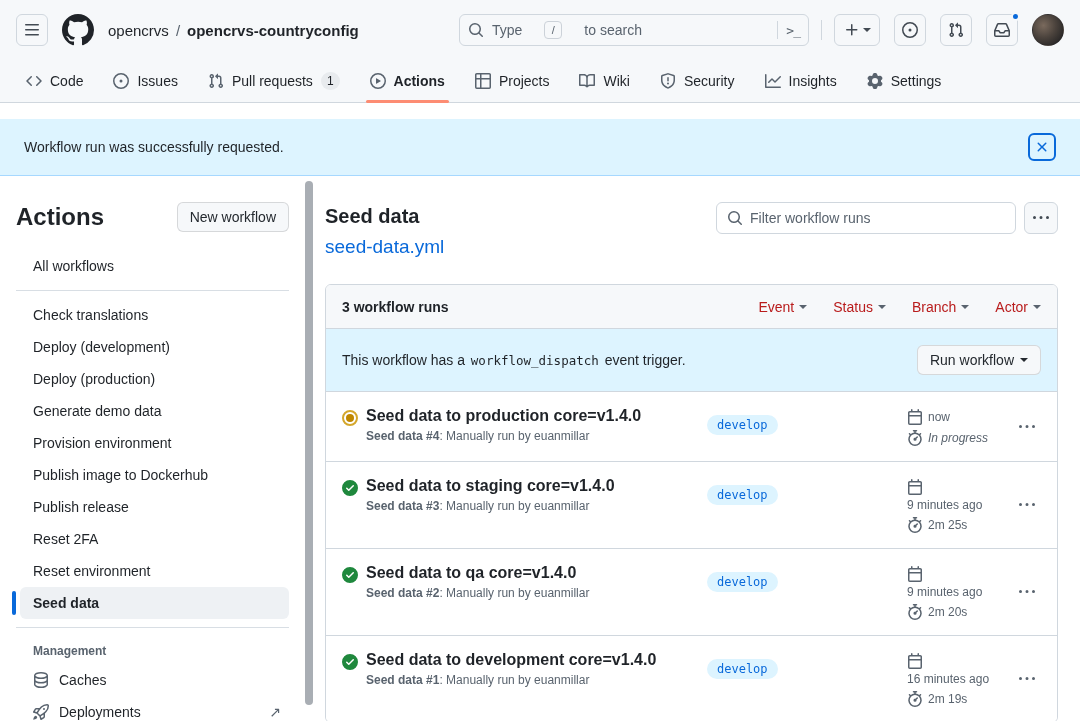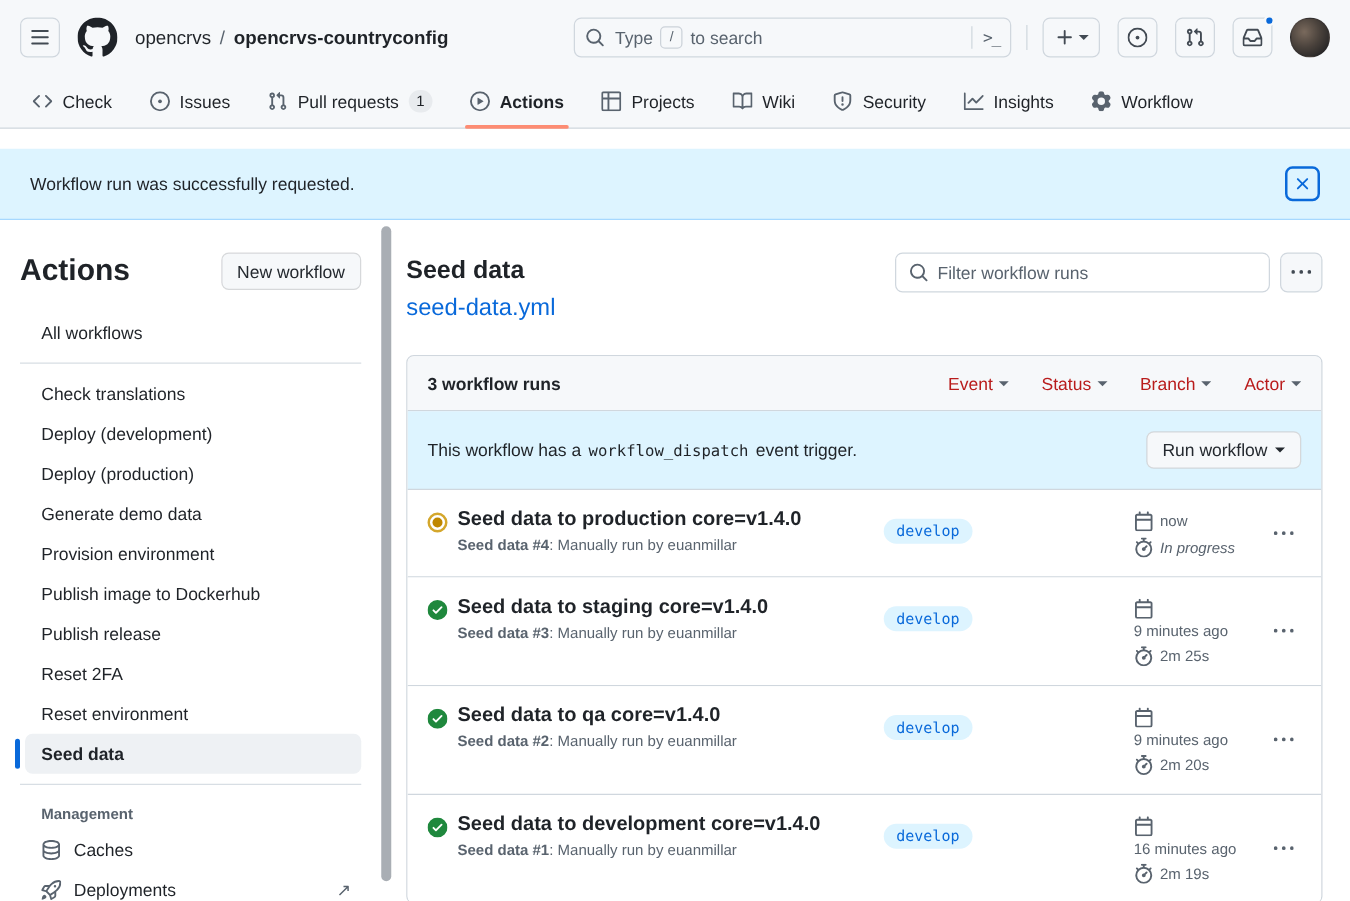--- a/index.html
+++ b/index.html
@@ -22,21 +22,21 @@
   }
   .gh-logo{ color:#1f2328; flex:none; }
   .crumb{ display:flex; align-items:center; gap:7px; font-size:15px; white-space:nowrap; }
   .crumb .sep{ color:#59636e; font-weight:400; }
   .crumb .repo{ font-weight:700; }
   .global-search{
     margin-left:auto; width:350px; height:32px; border:1px solid #d0d7de;
     border-radius:6px; background:#f6f8fa; display:flex; align-items:center;
     padding:0 8px; color:#59636e; gap:8px; cursor:text; flex:none;
   }
-  .global-search .ph{ flex:1; display:flex; align-items:center; gap:6px; font-size:14px; }
+  .global-search .ph{ flex:1; display:flex; align-items:center; gap:22px; font-size:14px; }
   .kbd-slash{
     width:18px; height:18px; border:1px solid #ccd2d9; border-radius:4px;
     display:inline-flex; align-items:center; justify-content:center;
     font-size:11px; color:#59636e; background:#f6f8fa;
   }
   .search-divider{ width:1px; height:18px; background:#d0d7de; }
   .cmd-glyph{ font-family:"DejaVu Sans Mono",monospace; font-size:13px; color:#59636e; letter-spacing:-1px; }
   .hdr-vdivider{ width:1px; height:20px; background:#d0d7de; flex:none; margin:0 -2px; }
   .plus-btn{ width:46px; gap:3px; }
   .caret{ width:0; height:0; border-left:4px solid transparent; border-right:4px solid transparent; border-top:4px solid currentColor; }
@@ -230,21 +230,21 @@
     <span class="notif-dot"></span>
   </button>
   <span class="avatar"></span>
 </header>
 
 <nav class="repo-nav">
   <div class="tab">
     <svg class="t-icon" width="16" height="16" viewBox="0 0 16 16" fill="currentColor">
         <path d="m11.28 3.22 4.25 4.25a.75.75 0 0 1 0 1.06l-4.25 4.25a.749.749 0 0 1-1.275-.326.749.749 0 0 1 .215-.734L13.94 8l-3.72-3.72a.749.749 0 0 1 .326-1.275.749.749 0 0 1 .734.215Zm-6.56 0a.751.751 0 0 1 1.042.018.751.751 0 0 1 .018 1.042L2.06 8l3.72 3.72a.749.749 0 0 1-.326 1.275.749.749 0 0 1-.734-.215L.47 8.53a.75.75 0 0 1 0-1.06Z"></path>
       </svg>
-    <span>Check</span>
+    <span>Code</span>
   </div>
   <div class="tab">
     <svg class="t-icon" width="16" height="16" viewBox="0 0 16 16" fill="currentColor">
         <path d="M8 9.5a1.5 1.5 0 1 0 0-3 1.5 1.5 0 0 0 0 3Z"></path>
         <path d="M8 0a8 8 0 1 1 0 16A8 8 0 0 1 8 0ZM1.5 8a6.5 6.5 0 1 0 13 0 6.5 6.5 0 0 0-13 0Z"></path>
       </svg>
     <span>Issues</span>
   </div>
   <div class="tab">
     <svg class="t-icon" width="16" height="16" viewBox="0 0 16 16" fill="currentColor">
@@ -280,21 +280,21 @@
   <div class="tab">
     <svg class="t-icon" width="16" height="16" viewBox="0 0 16 16" fill="currentColor">
         <path d="M1.5 1.75V13.5h13.75a.75.75 0 0 1 0 1.5H.75a.75.75 0 0 1-.75-.75V1.75a.75.75 0 0 1 1.5 0Zm14.28 2.53-5.25 5.25a.75.75 0 0 1-1.06 0L7 7.06 4.28 9.78a.751.751 0 0 1-1.042-.018.751.751 0 0 1-.018-1.042l3.25-3.25a.75.75 0 0 1 1.06 0L10 7.94l4.72-4.72a.751.751 0 0 1 1.042.018.751.751 0 0 1 .018 1.042Z"></path>
       </svg>
     <span>Insights</span>
   </div>
   <div class="tab">
     <svg class="t-icon" width="16" height="16" viewBox="0 0 16 16" fill="currentColor">
         <path d="M8 0a8.2 8.2 0 0 1 .701.031C9.444.095 9.99.645 10.16 1.29l.288 1.107c.018.066.079.158.212.224.231.114.454.243.668.386.123.082.233.09.299.071l1.103-.303c.644-.176 1.392.021 1.82.63.27.385.506.792.704 1.218.315.675.111 1.422-.364 1.891l-.814.806c-.049.048-.098.147-.088.294.016.257.016.515 0 .772-.01.147.038.246.088.294l.814.806c.475.469.679 1.216.364 1.891a7.977 7.977 0 0 1-.704 1.217c-.428.61-1.176.807-1.82.63l-1.102-.302c-.067-.019-.177-.011-.3.071a5.909 5.909 0 0 1-.668.386c-.133.066-.194.158-.211.224l-.29 1.106c-.168.646-.715 1.196-1.458 1.26a8.006 8.006 0 0 1-1.402 0c-.743-.064-1.289-.614-1.458-1.26l-.289-1.106c-.018-.066-.079-.158-.212-.224a5.738 5.738 0 0 1-.668-.386c-.123-.082-.233-.09-.299-.071l-1.103.303c-.644.176-1.392-.021-1.82-.63a8.12 8.12 0 0 1-.704-1.218c-.315-.675-.111-1.422.363-1.891l.815-.806c.05-.048.098-.147.088-.294a6.214 6.214 0 0 1 0-.772c.01-.147-.038-.246-.088-.294l-.815-.806C.635 6.045.431 5.298.746 4.623a7.92 7.92 0 0 1 .704-1.217c.428-.61 1.176-.807 1.82-.63l1.102.302c.067.019.177.011.3-.071.214-.143.437-.272.668-.386.133-.066.194-.158.211-.224l.29-1.106C6.009.645 6.556.095 7.299.03 7.53.01 7.764 0 8 0Zm3 8a3 3 0 1 1-6 0 3 3 0 0 1 6 0Z" fill-rule="evenodd"></path>
       </svg>
-    <span>Workflow</span>
+    <span>Settings</span>
   </div>
 </nav>
 
 <div class="flash">
   <span>Workflow run was successfully requested.</span>
   <button class="flash-close">
     <svg width="16" height="16" viewBox="0 0 16 16" fill="currentColor">
         <path d="M3.72 3.72a.75.75 0 0 1 1.06 0L8 6.94l3.22-3.22a.749.749 0 0 1 1.275.326.749.749 0 0 1-.215.734L9.06 8l3.22 3.22a.749.749 0 0 1-.326 1.275.749.749 0 0 1-.734-.215L8 9.06l-3.22 3.22a.751.751 0 0 1-1.042-.018.751.751 0 0 1-.018-1.042L6.94 8 3.72 4.78a.75.75 0 0 1 0-1.06Z"></path>
       </svg>
   </button>

